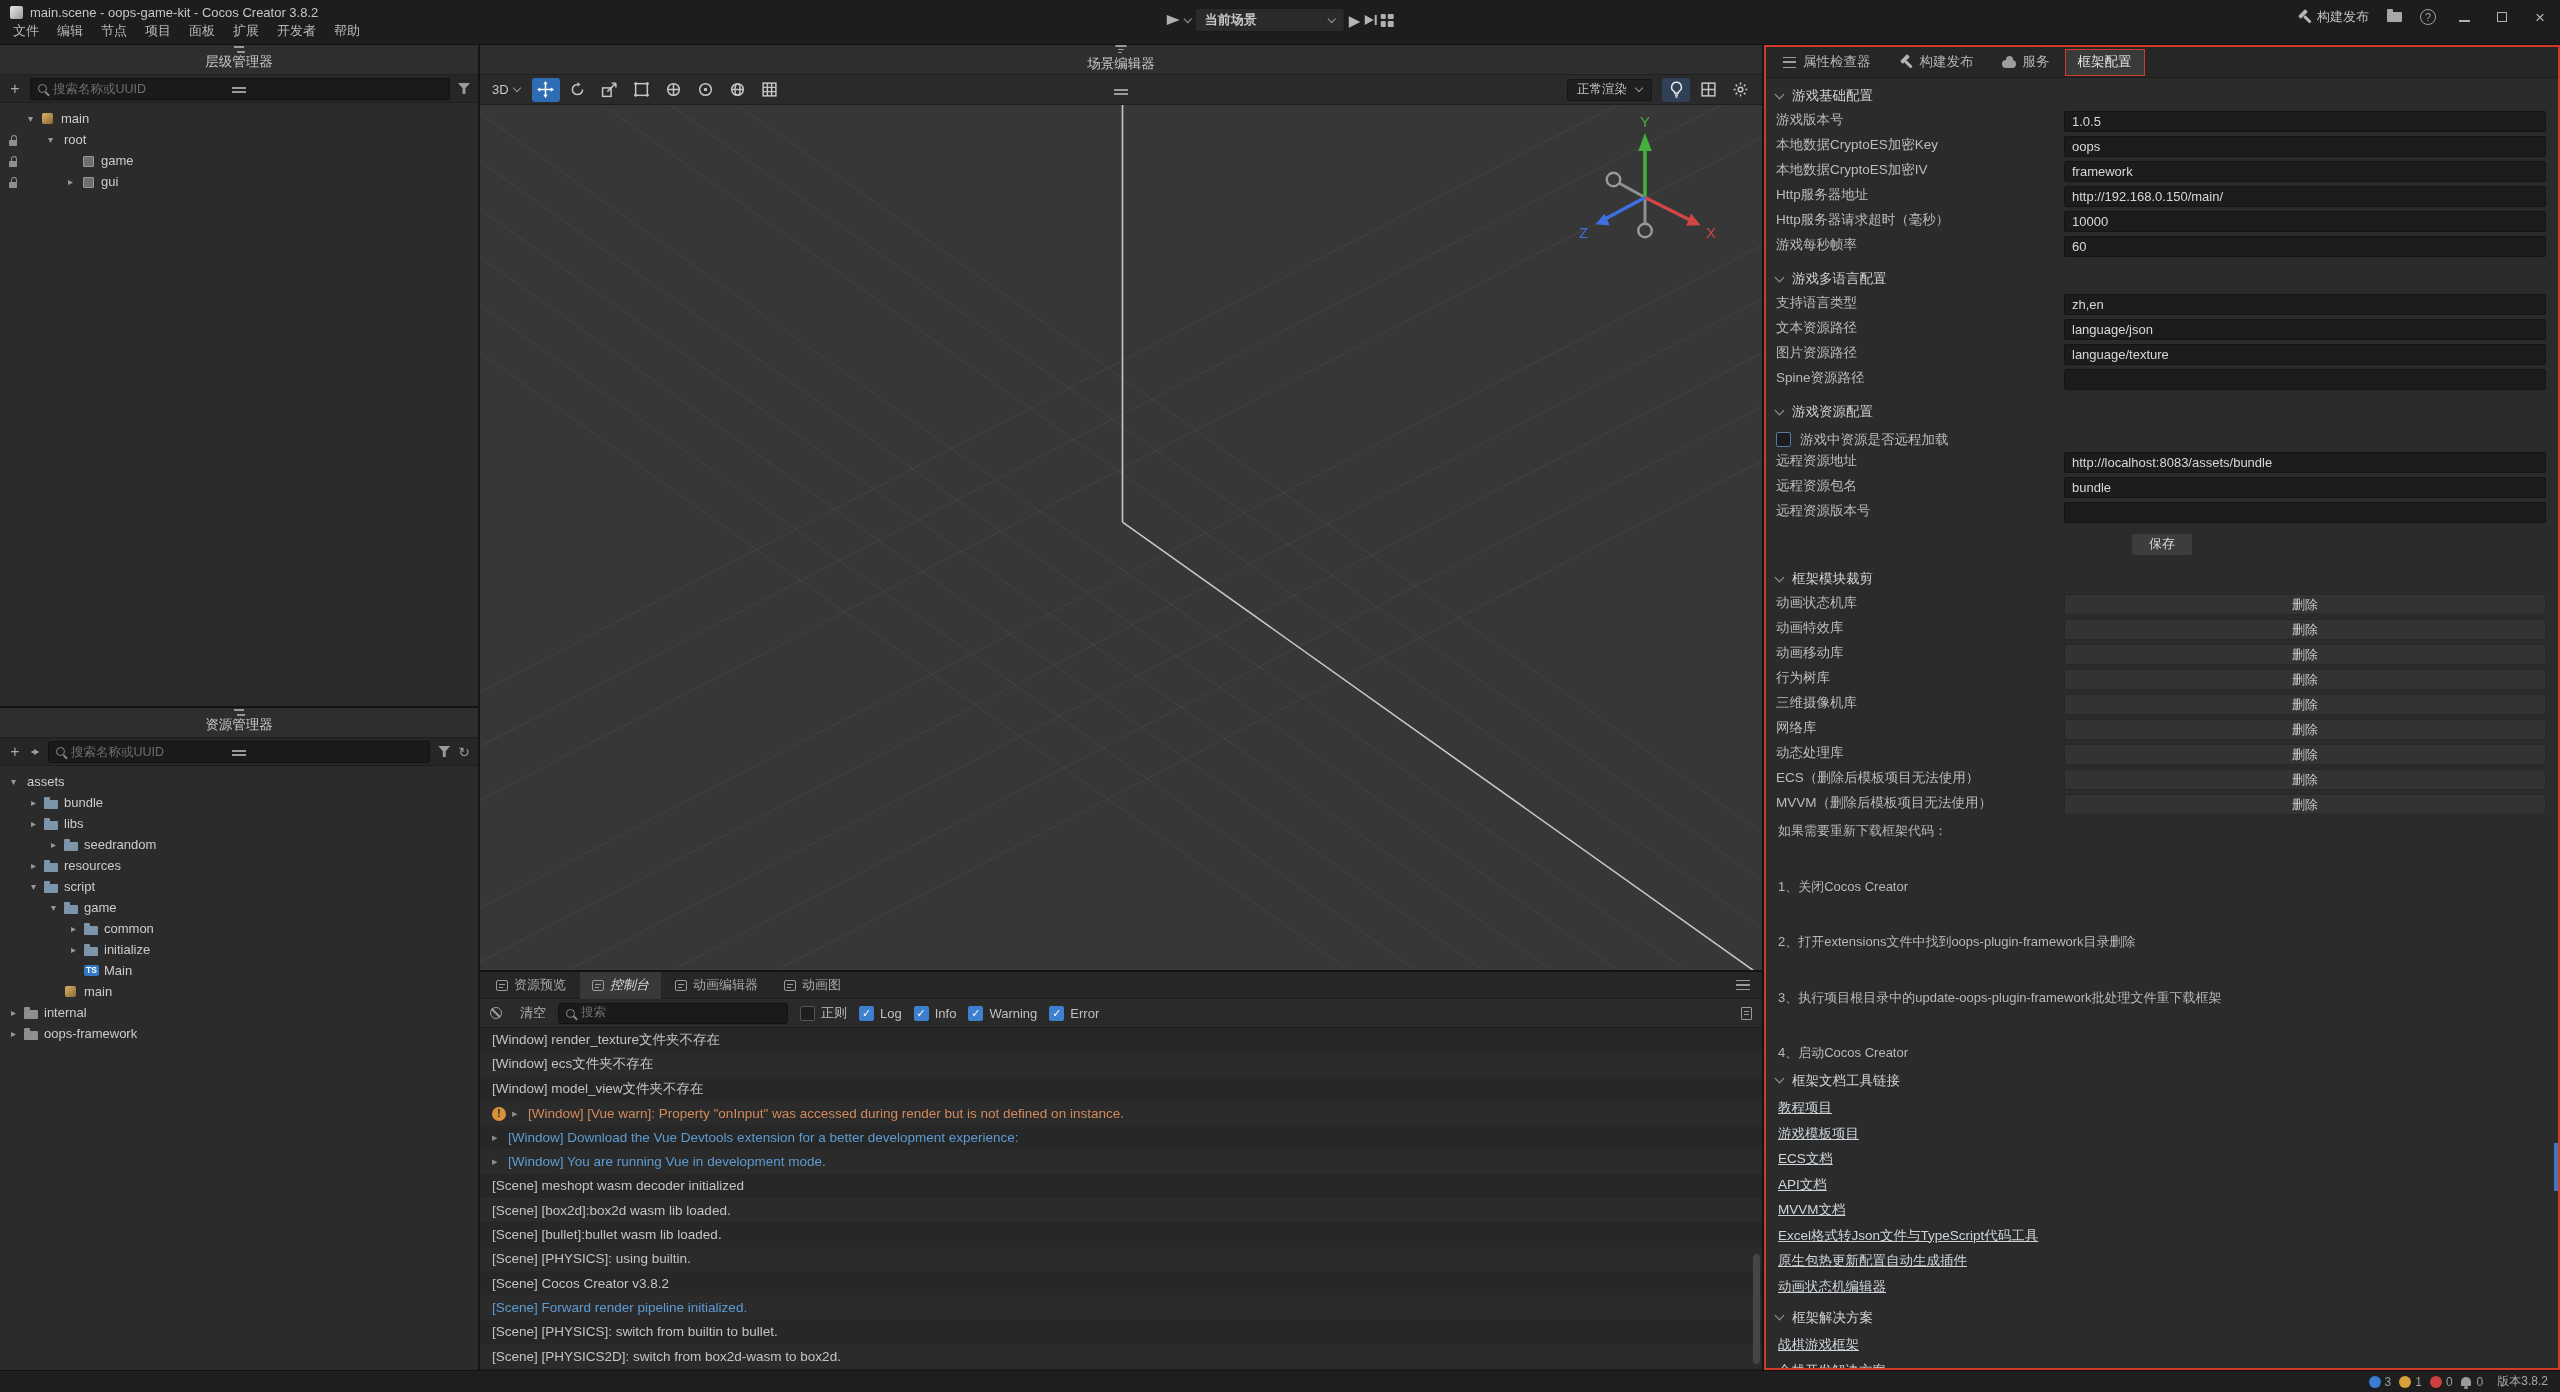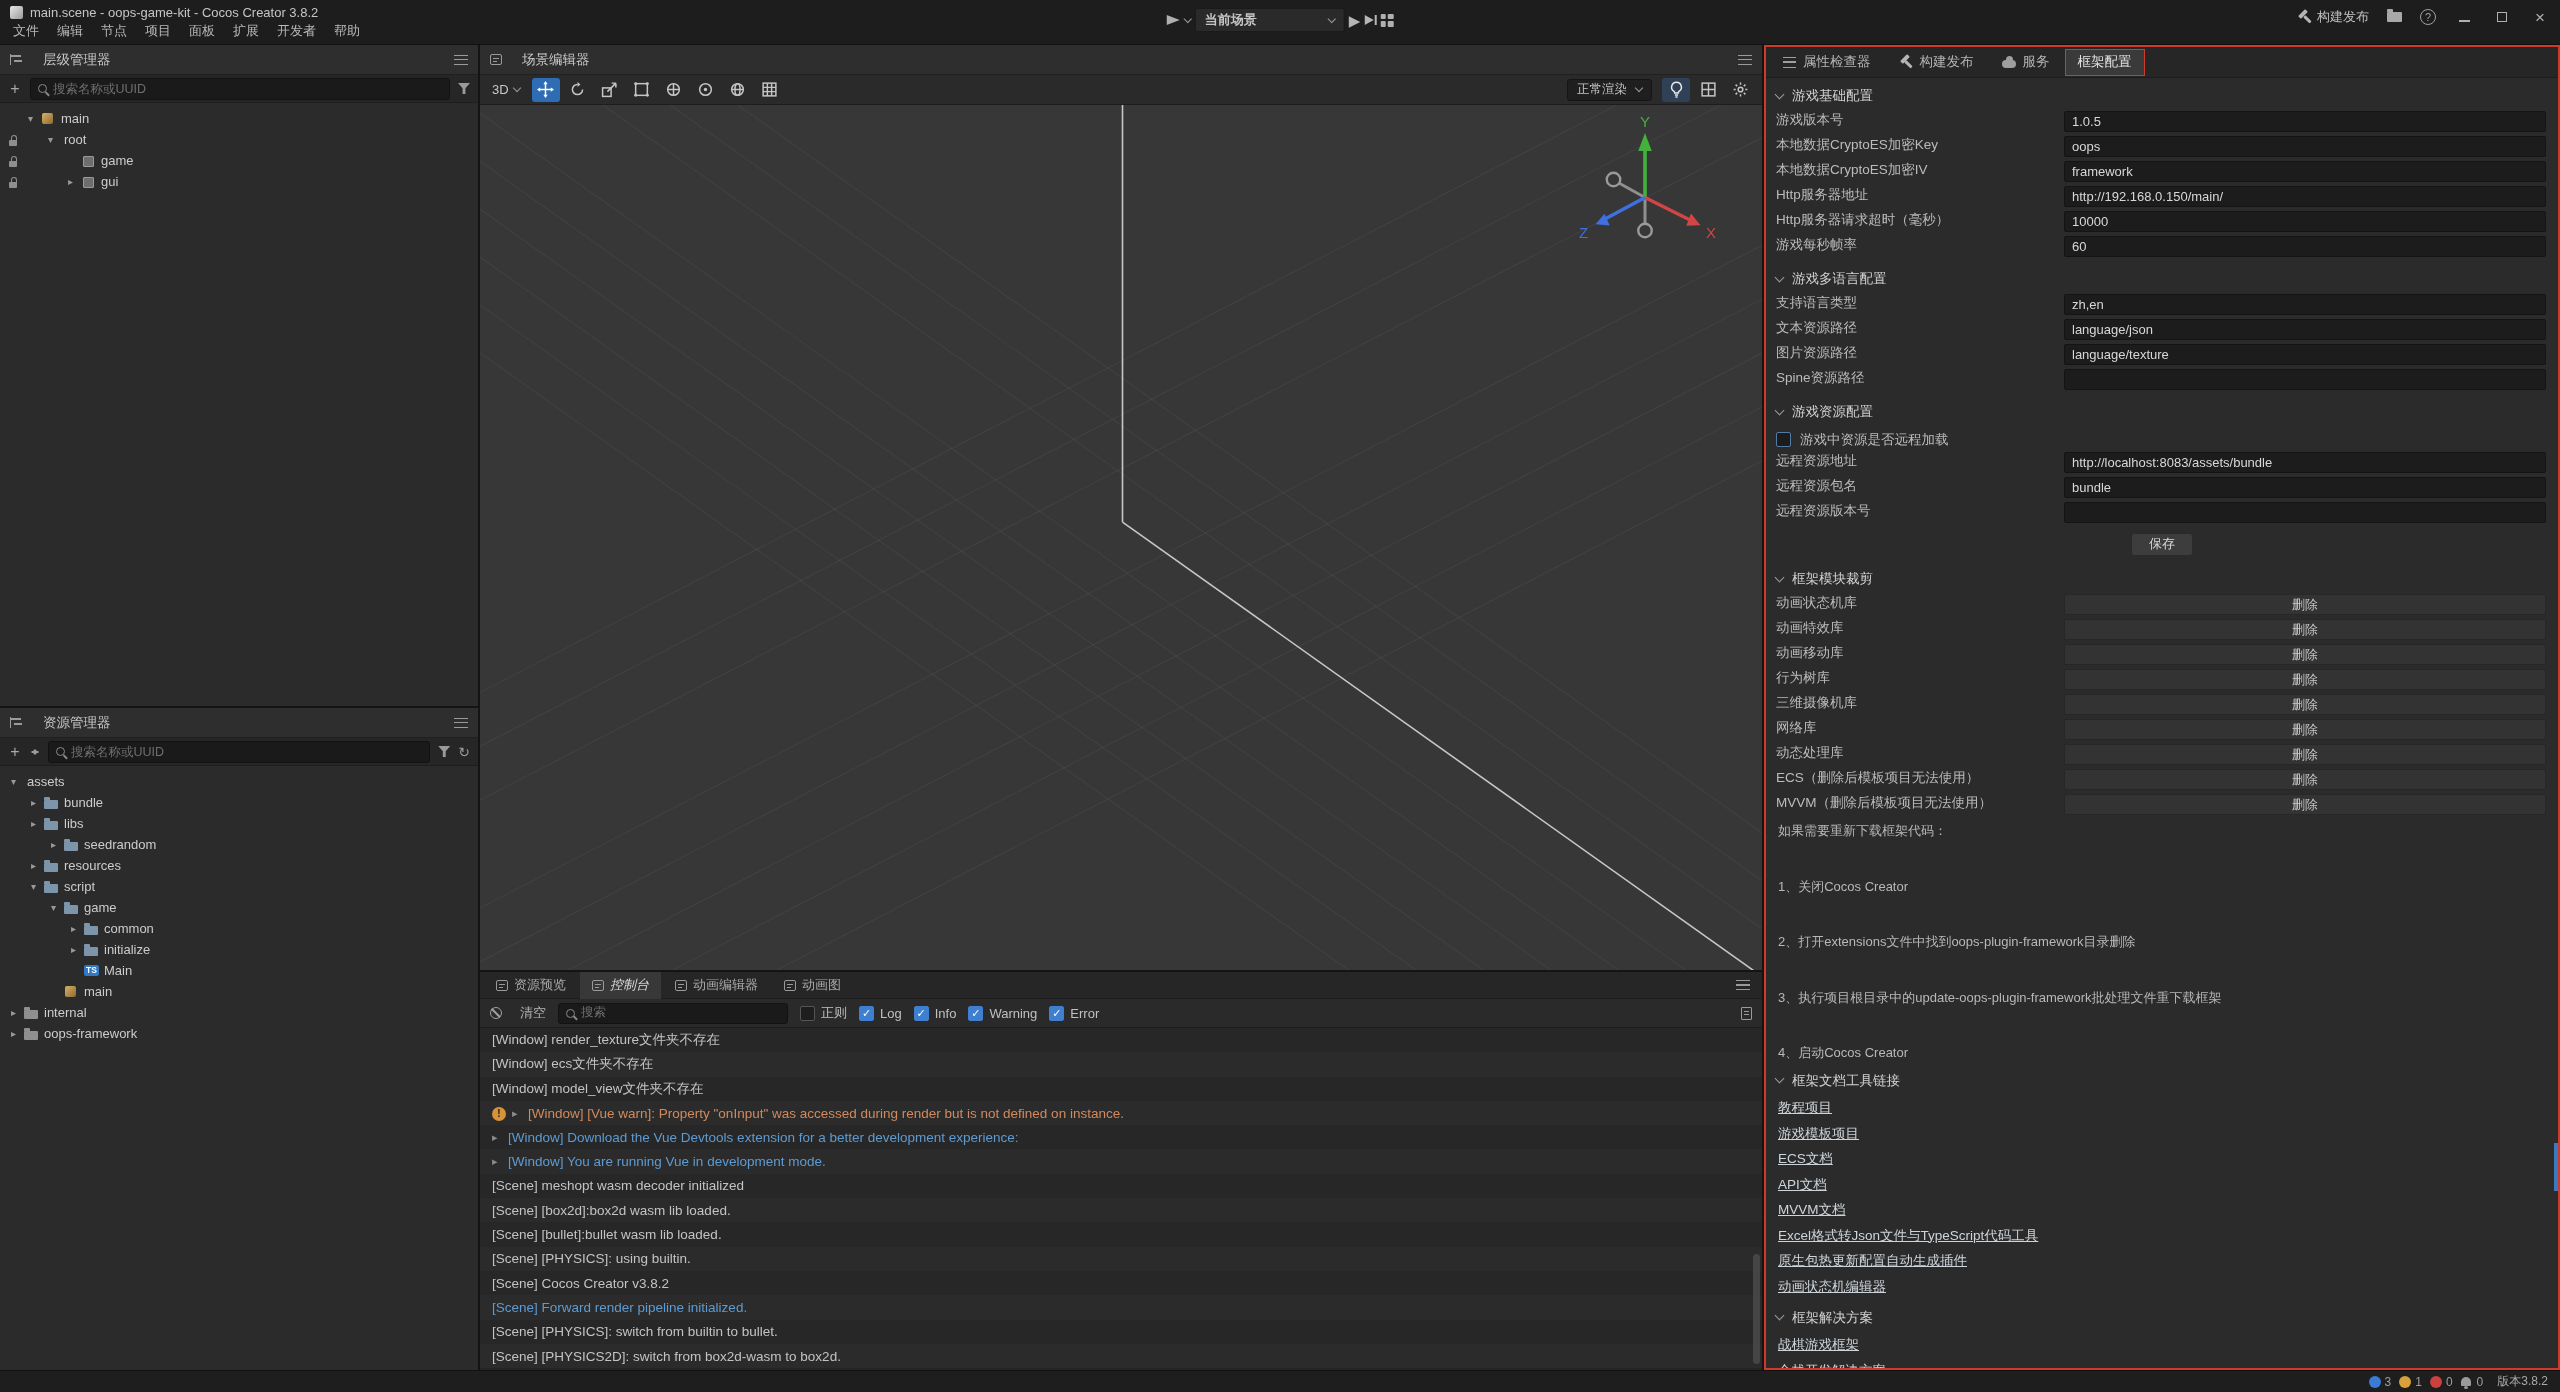--- a/index.html
+++ b/index.html
@@ -37,21 +37,21 @@
   .i-max { display:inline-block; width:10px; height:10px; border:1.5px solid #b0b0b0; }
   .i-close { font-size:17px; line-height:1; }
 
   
   .workspace { position:absolute; top:45px; bottom:22px; left:0; right:0; display:flex; gap:2px; background:#141414; }
   .col-left { width:478px; display:flex; flex-direction:column; gap:2px; }
   .col-center { flex:1; display:flex; flex-direction:column; gap:2px; }
   .col-right { width:796px; background:#2b2b2b; border:2px solid #d03a2a; position:relative; display:flex; flex-direction:column; overflow:hidden; }
 
   .panel { background:#2b2b2b; display:flex; flex-direction:column; overflow:hidden; }
-  .panel-header { height:30px; background:#2e2e2e; border-bottom:1px solid #202020; display:flex; align-items:center; padding:0 10px; gap:20px; flex-shrink:0; }
+  .panel-header { height:30px; background:#2e2e2e; border-bottom:1px solid #202020; display:flex; align-items:center; padding:0 10px; gap:8px; flex-shrink:0;flex-direction:column; }
   .panel-title { font-size:13.5px; color:#c8c8c8; }
   .ph-spacer { flex:1; }
   .i-menu { width:14px; height:10px; border-top:1.5px solid #9a9a9a; border-bottom:1.5px solid #9a9a9a; position:relative; }
   .i-menu::before { content:""; position:absolute; top:3px; left:0; right:0; height:1.5px; background:#9a9a9a; }
   .i-paneltree { width:13px; height:11px; border-left:1.5px solid #9a9a9a; position:relative; }
   .i-paneltree::before { content:""; position:absolute; top:1px; left:0; width:10px; height:1.5px; background:#9a9a9a; }
   .i-paneltree::after { content:""; position:absolute; top:6px; left:3px; width:8px; height:1.5px; background:#9a9a9a; }
 
   .toolbar-row { height:28px; display:flex; align-items:center; gap:8px; padding:0 8px; background:#262626; border-bottom:1px solid #1e1e1e; flex-shrink:0; }
   .i-plus { color:#a8a8a8; font-size:16px; line-height:1; width:14px; text-align:center; }

